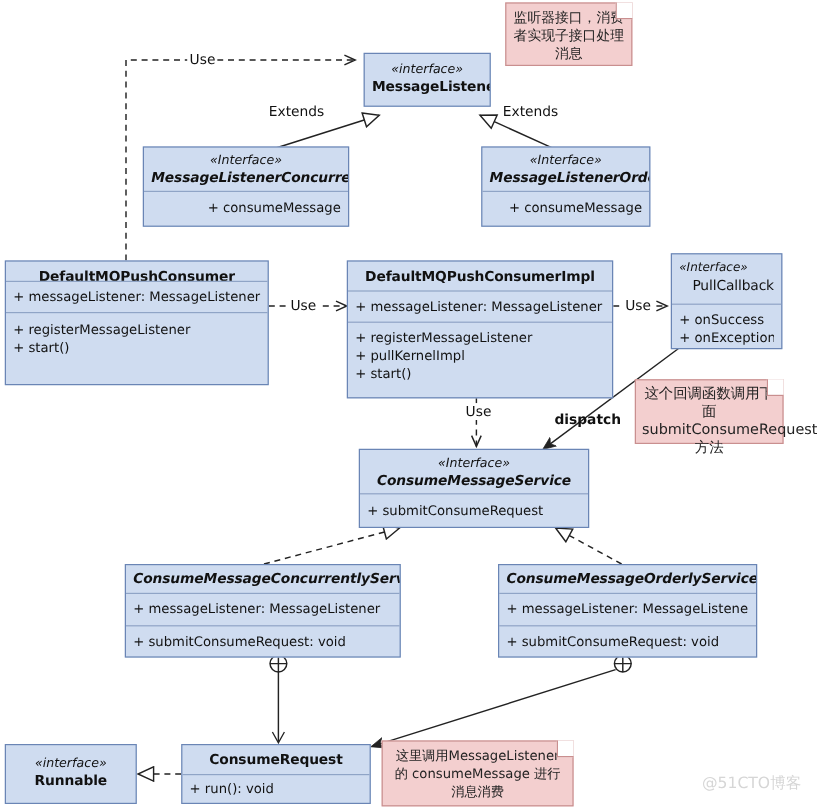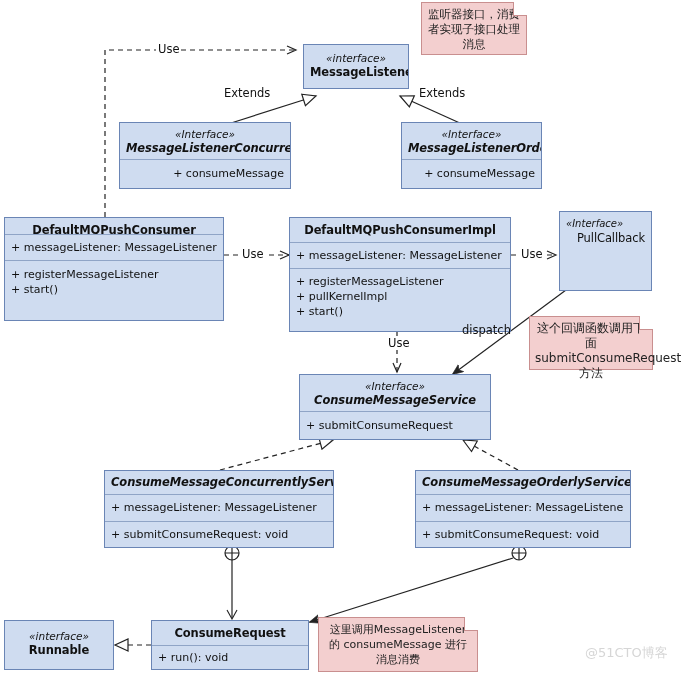--- a/index.html
+++ b/index.html
@@ -197,20 +197,24 @@
       <span class="m">+ pullKernelImpl</span>
       <span class="m">+ start()</span>
     </div>
   </div>
 
   <div class="uml" style="left:559px;top:211px;width:93px;height:80px;">
     <div class="sect hdr leftal" style="height:42px;padding-top:5px;">
       <span class="stereo" style="font-size:10px;">«Interface»</span>
       <span class="cname" style="font-weight:normal;text-align:right;">PullCallback</span>
     </div>
+    <div class="sect members" style="padding-top:5px;">
+      <span class="m">+ onSuccess</span>
+      <span class="m">+ onException</span>
+    </div>
   </div>
 
   <div class="uml" style="left:299px;top:374px;width:192px;height:66px;">
     <div class="sect hdr italicname">
       <span class="stereo">«Interface»</span>
       <span class="cname">ConsumeMessageService</span>
     </div>
     <div class="sect members" style="padding-top:6px;">
       <span class="m">+ submitConsumeRequest</span>
     </div>
@@ -282,17 +286,17 @@
   <div class="elabel" style="left:224px;top:86px;">Extends</div>
 
   <div class="elabel" style="left:419px;top:86px;">Extends</div>
 
   <div class="elabel" style="left:240px;top:247px;background:#fff;padding:0 2px;">Use</div>
 
   <div class="elabel" style="left:519px;top:247px;background:#fff;padding:0 2px;">Use</div>
 
   <div class="elabel" style="left:386px;top:336px;background:#fff;padding:0 2px;">Use</div>
 
-  <div class="elabel" style="left:462px;top:323px;">dispatch</div>
+  <div class="elabel" style="left:462px;top:342px;font-weight:bold;">dispatch</div>
 
   <div class="watermark" style="left:585px;top:644px;">@51CTO博客</div>
 
 </div>
 
 </body></html>

